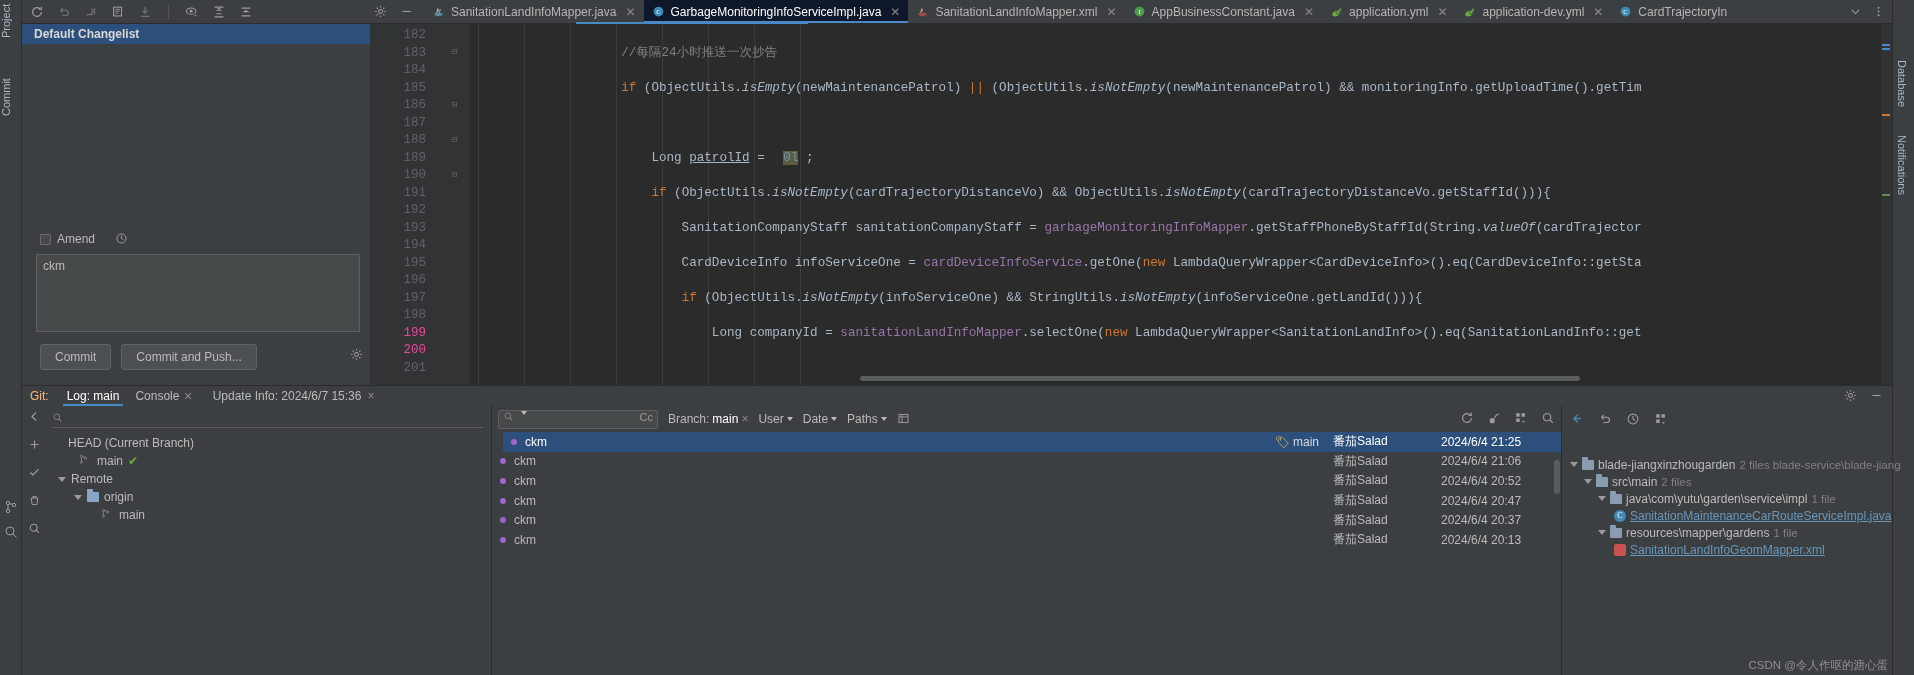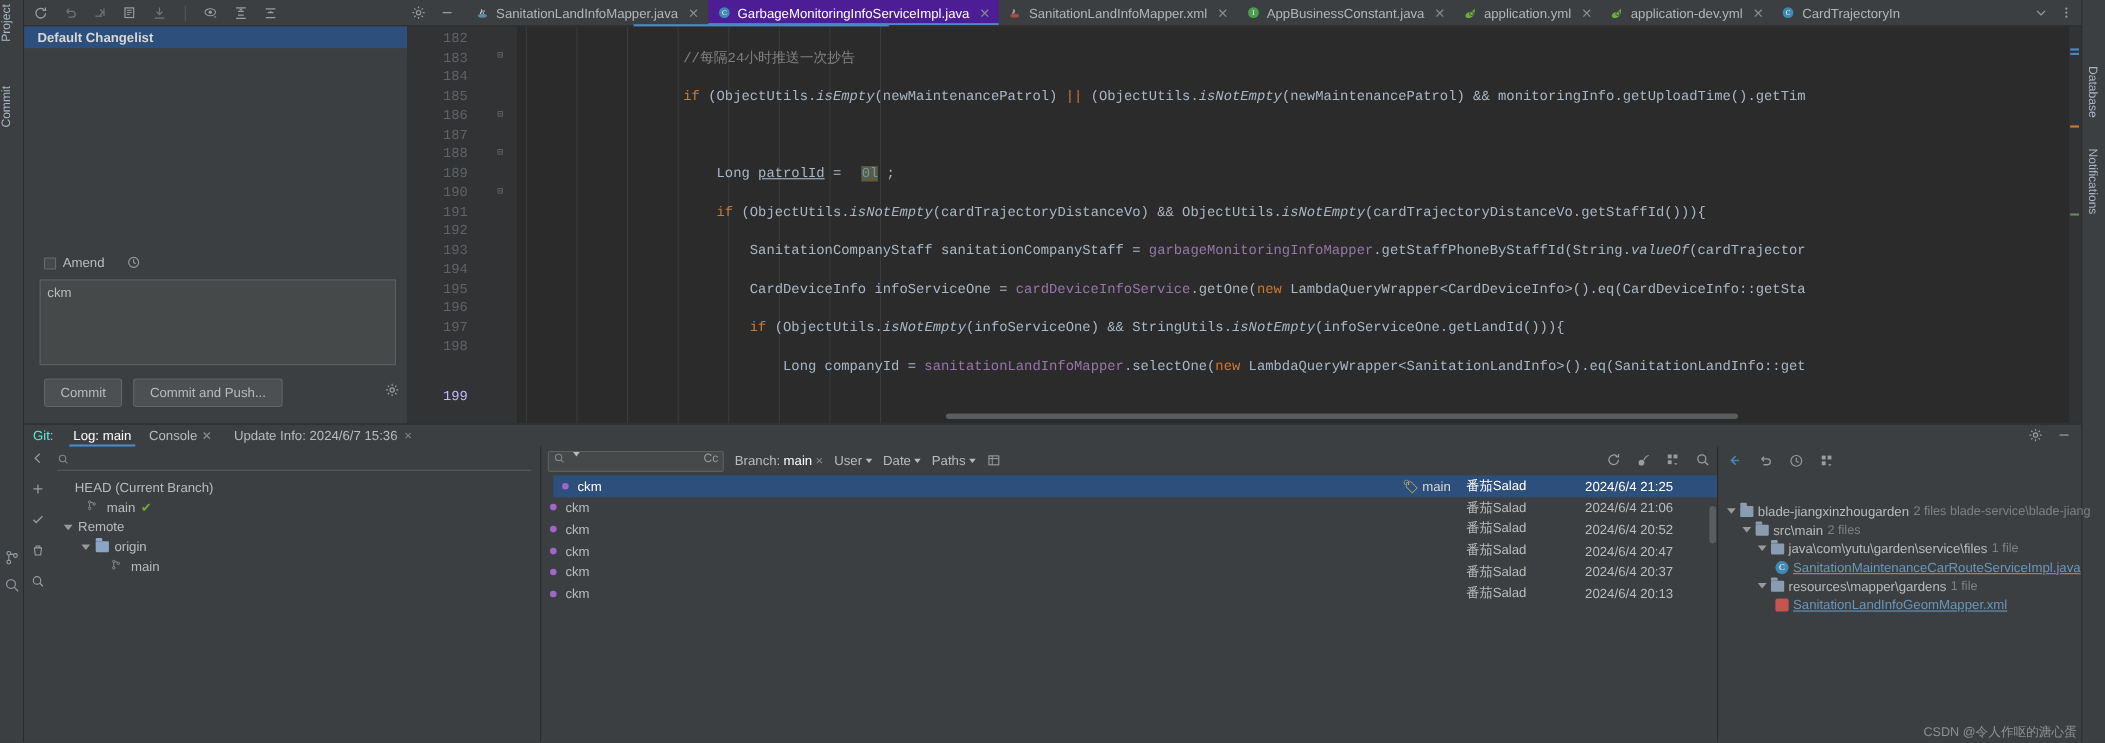--- a/index.html
+++ b/index.html
@@ -94,45 +94,45 @@
     position:absolute; left:370px; top:0; right:22px; height:24px;
     background:#3c3f41; display:flex; align-items:stretch;
     border-bottom:1px solid #2b2b2b; overflow:hidden;
   }
   .tab-left-icons{ display:flex; align-items:center; gap:12px; padding:0 10px 0 4px; }
   .tab{
     display:flex; align-items:center; gap:6px; padding:0 8px;
     font-size:12px; color:#b5b5b5; white-space:nowrap; position:relative;
     border-right:none; cursor:pointer;
   }
-  .tab.active{ background:#4c1d95; color:#ffffff; }
+  .tab.active{ background:#0f172a; color:#ffffff; }
   .tab.active:after{
     content:""; position:absolute; left:0; right:0; bottom:0; height:2px; background:#4a88c7;
   }
   .tab .x{ color:#8a8a8a; font-size:12px; margin-left:3px; }
   .tabs-right{ margin-left:auto; display:flex; align-items:center; gap:9px; padding:0 6px; }
 
   .fileicon{ width:13px; height:13px; display:inline-block; flex:none; }
 
   .editor{
     position:absolute; left:370px; top:24px; right:22px; height:361px;
     background:#2b2b2b; overflow:hidden;
   }
   .ed-gutterbg{
     position:absolute; left:0; top:0; width:100px; height:100%;
     background:#313335;
   }
   .ed-gutter{
-    position:absolute; left:17px; top:0; width:60px;
-    text-align:center; color:#606366; font-size:12.5px;
+    position:absolute; left:2px; top:0; width:60px;
+    text-align:right; color:#606366; font-size:12.5px;
     font-family:"Liberation Mono","DejaVu Sans Mono",monospace;
     line-height:17.5px; padding-top:3px;
   }
   .ed-gutter div{ height:17.5px; padding-right:6px; }
-  .ed-gutter div.cur{ color:#c4b5fd;margin-top:28px; }
+  .ed-gutter div.cur{ color:#ec4899; }
   .fold{
     position:absolute; left:82px; color:#6b6b6b; font-size:9px;
     font-family:"Liberation Mono",monospace;
   }
   .ed-code{
     position:absolute; left:100px; top:0; right:0; bottom:0;
     font-family:"Liberation Mono","DejaVu Sans Mono",monospace;
     font-size:12.6px; line-height:17.5px; padding-top:3px;
     white-space:pre; overflow:hidden; color:#a9b7c6;
   }
@@ -161,21 +161,21 @@
 
   
   .bottom{
     position:absolute; left:22px; top:385px; right:22px; bottom:0;
     background:#3c3f41; border-top:1px solid #2b2b2b;
   }
   .bt-head{
     height:20px; display:flex; align-items:center; gap:0; padding-left:8px;
     position:relative; font-size:12px;
   }
-  .bt-head .lbl{ color:#5eead4; margin-right:10px; }
+  .bt-head .lbl{ color:#fdba74; margin-right:10px; }
   .bt-tab{ padding:0 8px; color:#bbbbbb; position:relative; height:20px; line-height:20px; cursor:pointer; }
   .bt-tab.active{ color:#ffffff; }
   .bt-tab.active:after{
     content:""; position:absolute; left:4px; right:4px; bottom:0; height:2px; background:#4a88c7;
   }
   .bt-tab .x{ color:#8a8a8a; margin-left:4px; font-size:11px; }
   .bt-info{ color:#bbbbbb; margin-left:12px; }
   .bt-head-right{ position:absolute; right:8px; top:3px; display:flex; gap:12px; }
 
   .bt-body{ position:absolute; left:0; top:20px; right:0; bottom:0; display:flex; }
@@ -806,21 +806,21 @@
           </div>
           <div class="ch-row" style="padding-left:22px;">
             <span class="tri tri-down"></span>
             <span class="folder"></span>
             <span>src\main</span>
             <span class="mod-label">2 files</span>
           </div>
           <div class="ch-row" style="padding-left:36px;">
             <span class="tri tri-down"></span>
             <span class="folder"></span>
-            <span>java\com\yutu\garden\service\files</span>
+            <span>java\com\yutu\garden\service\impl</span>
             <span class="mod-label">1 file</span>
           </div>
           <div class="ch-row" style="padding-left:52px;">
             <span class="cls-ic">C</span>
             <span class="ch-blue-u">SanitationMaintenanceCarRouteServiceImpl.java</span>
           </div>
           <div class="ch-row" style="padding-left:36px;">
             <span class="tri tri-down"></span>
             <span class="folder"></span>
             <span>resources\mapper\gardens</span>

